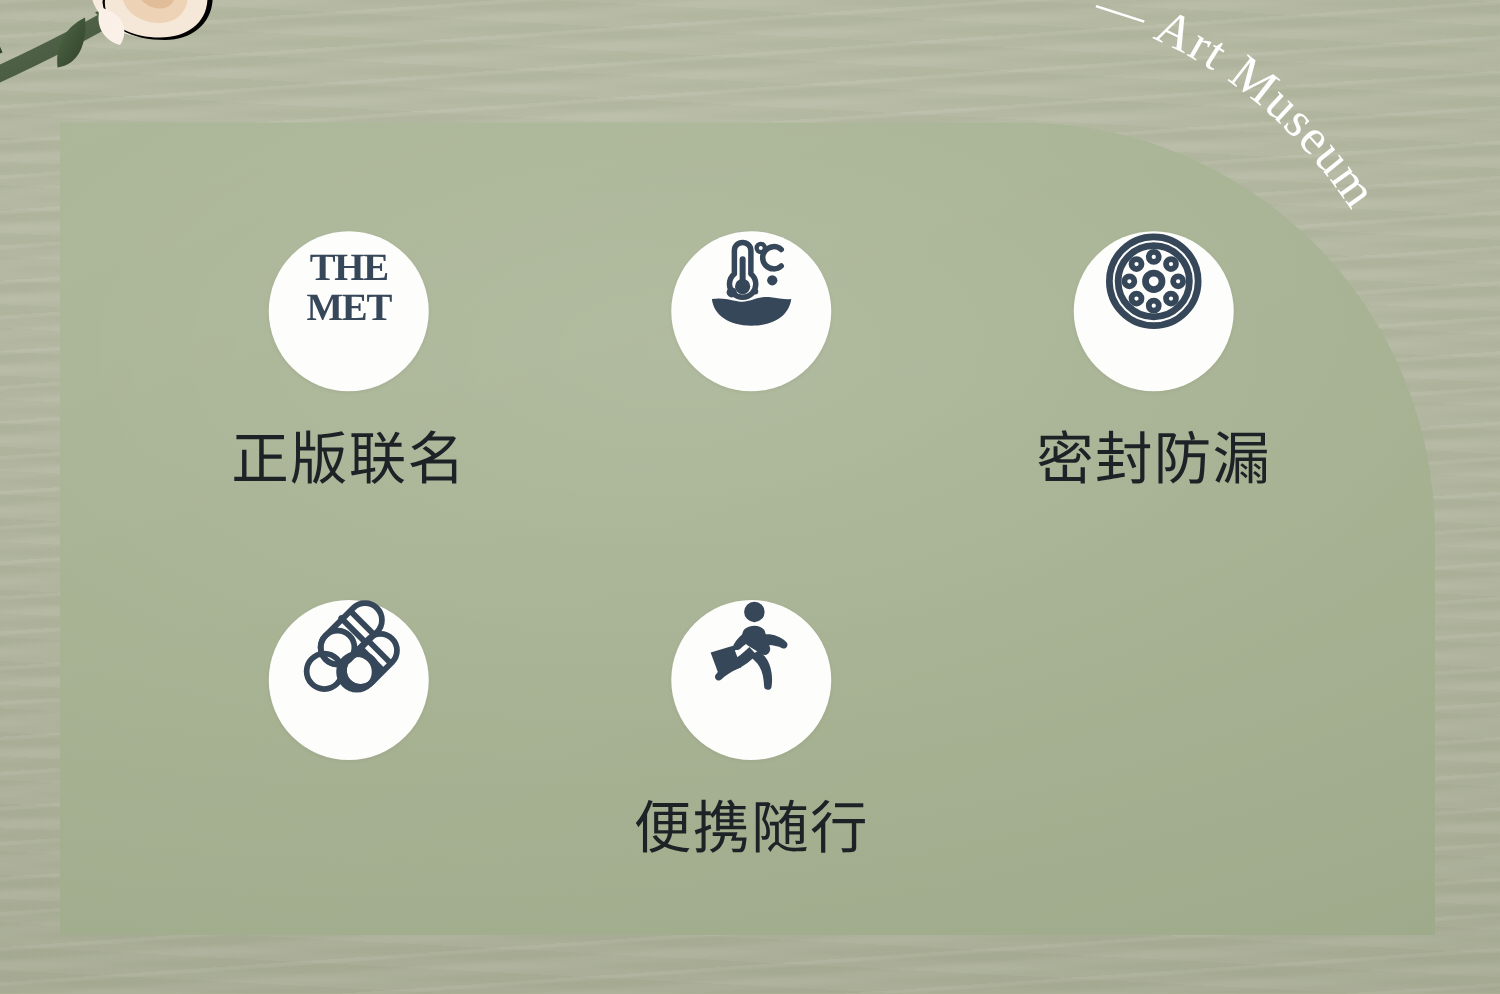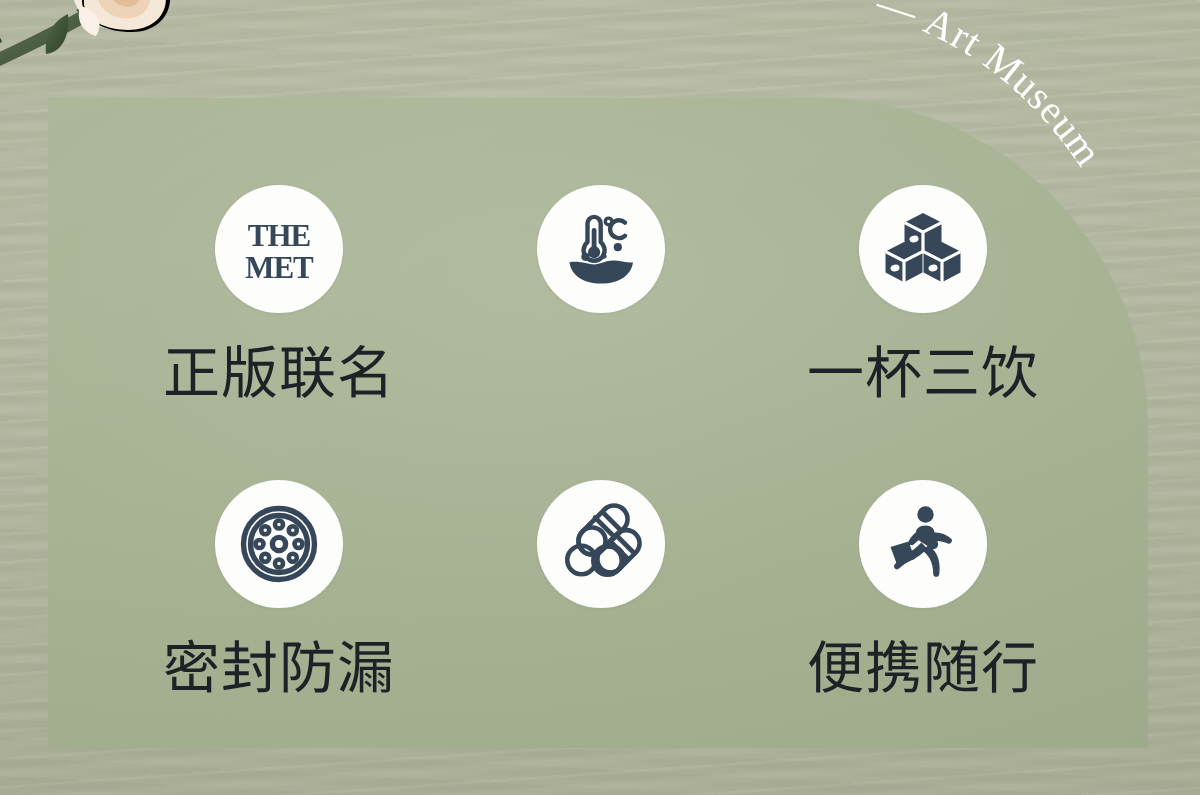--- a/index.html
+++ b/index.html
@@ -93,27 +93,27 @@
   }
   .cell{
     display:flex;
     flex-direction:column;
     align-items:center;
   }
   .badge{
     width:128px;height:128px;
     border-radius:50%;
     background:#fdfdfb;
-    display:flex;align-items:center;justify-content:center;
+    display:flex;justify-content:center;
     box-shadow:0 1px 3px rgba(60,70,50,0.08);
   }
   .badge svg{display:block;}
   .cell-label{
     margin-top:32px;
-    font-size:57px;
+    font-size:46px;
     line-height:1;
     color:#1d2227;
     font-weight:400;
     letter-spacing:1px;
     white-space:nowrap;
     font-family:Liberation Serif, serif;
   }
 </style>
 </head>
 <body>
@@ -198,45 +198,20 @@
           <circle cx="48.6" cy="13.4" r="3.3" fill="none" stroke="#36475a" stroke-width="3.4"></circle>
           <path d="M65,14.6 a8.9,8.9 0 1 0 0,13.2" fill="none" stroke="#36475a" stroke-width="4.4" stroke-linecap="round"></path>
           <circle cx="57.8" cy="39.2" r="4.1" fill="#36475a"></circle>
           <circle cx="25.4" cy="48.8" r="4.1" fill="#36475a"></circle>
           <circle cx="44.2" cy="48.3" r="2.4" fill="#36475a"></circle>
           <path d="M9.5,54.2 C20,52.4 28,56.4 34,56.4 C40,56.4 47,51.8 55,52.6 C63,53.4 69,55.2 73,54.2 C71.5,67 59.5,75.5 41.2,75.5 C22.9,75.5 11,67 9.5,54.2 Z" fill="#36475a"></path>
         </svg>
       </div>
     </div>
 
-    <div class="cell">
-      <div class="badge">
-        <svg width="80" height="80" viewBox="0 0 80 80" xmlns="http://www.w3.org/2000/svg">
-          <g fill="#36475a">
-
-            <path d="M40,4 L58.5,13.6 L58.5,34.6 L40,44.2 L21.5,34.6 L21.5,13.6 Z"></path>
-
-            <path d="M21,33 L39.5,42.6 L39.5,63.6 L21,73.2 L2.5,63.6 L2.5,42.6 Z"></path>
-
-            <path d="M59,33 L77.5,42.6 L77.5,63.6 L59,73.2 L40.5,63.6 L40.5,42.6 Z"></path>
-          </g>
-          <g fill="none" stroke="#fdfdfb" stroke-width="3.2" stroke-linejoin="round">
-            <path d="M21.5,13.6 L40,23.2 L58.5,13.6 M40,23.2 L40,44.2"></path>
-            <path d="M2.5,42.6 L21,52.2 L39.5,42.6 M21,52.2 L21,73.2"></path>
-            <path d="M40.5,42.6 L59,52.2 L77.5,42.6 M59,52.2 L59,73.2"></path>
-          </g>
-          <g fill="#fdfdfb">
-            <ellipse cx="31" cy="30" rx="4.6" ry="3.4" transform="rotate(-14 31 30)"></ellipse>
-            <ellipse cx="12" cy="59" rx="4.6" ry="3.4" transform="rotate(-14 12 59)"></ellipse>
-            <ellipse cx="50" cy="59" rx="4.6" ry="3.4" transform="rotate(-14 50 59)"></ellipse>
-          </g>
-        </svg>
-      </div>
-      <div class="cell-label">一杯三饮</div>
-    </div>
 
     <div class="cell">
       <div class="badge">
         <svg width="80" height="80" viewBox="0 0 80 80" xmlns="http://www.w3.org/2000/svg">
           <circle cx="40" cy="40" r="35.5" fill="none" stroke="#36475a" stroke-width="5.4"></circle>
           <circle cx="40" cy="40" r="28.5" fill="none" stroke="#36475a" stroke-width="5.4"></circle>
           <circle cx="40" cy="40" r="6.6" fill="none" stroke="#36475a" stroke-width="5.4"></circle>
           <g fill="none" stroke="#36475a" stroke-width="4.6">
             <circle cx="40" cy="20.5" r="4.0"></circle>
             <circle cx="53.8" cy="26.2" r="4.0"></circle>

